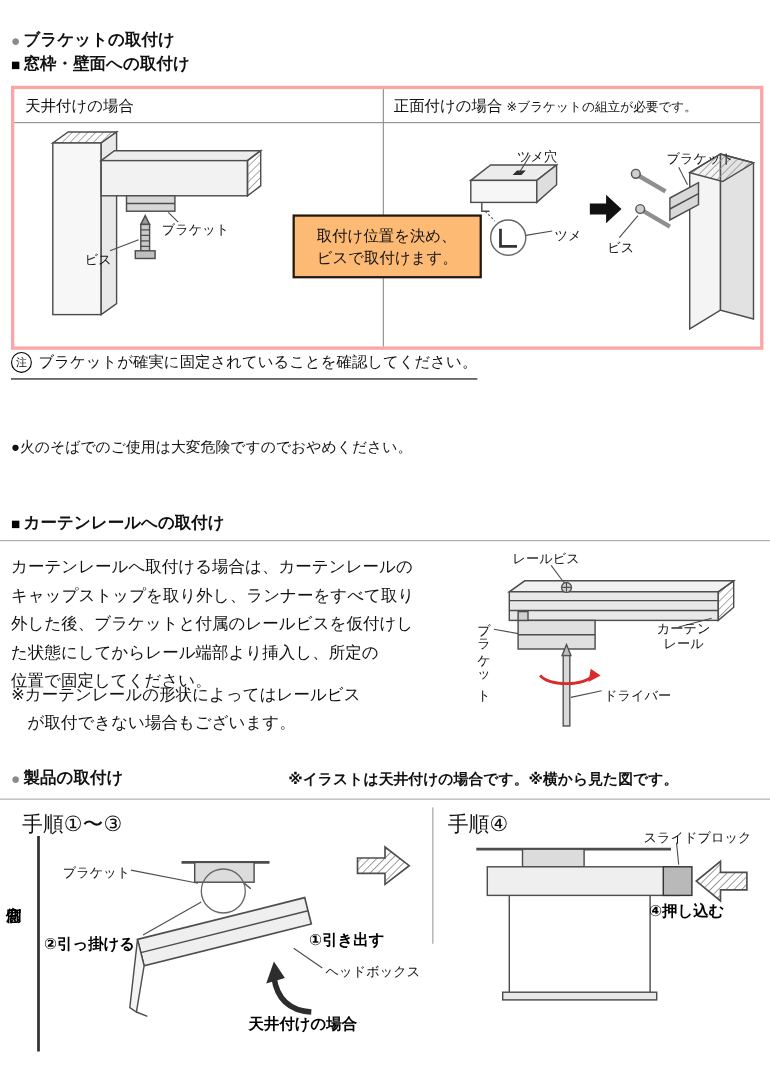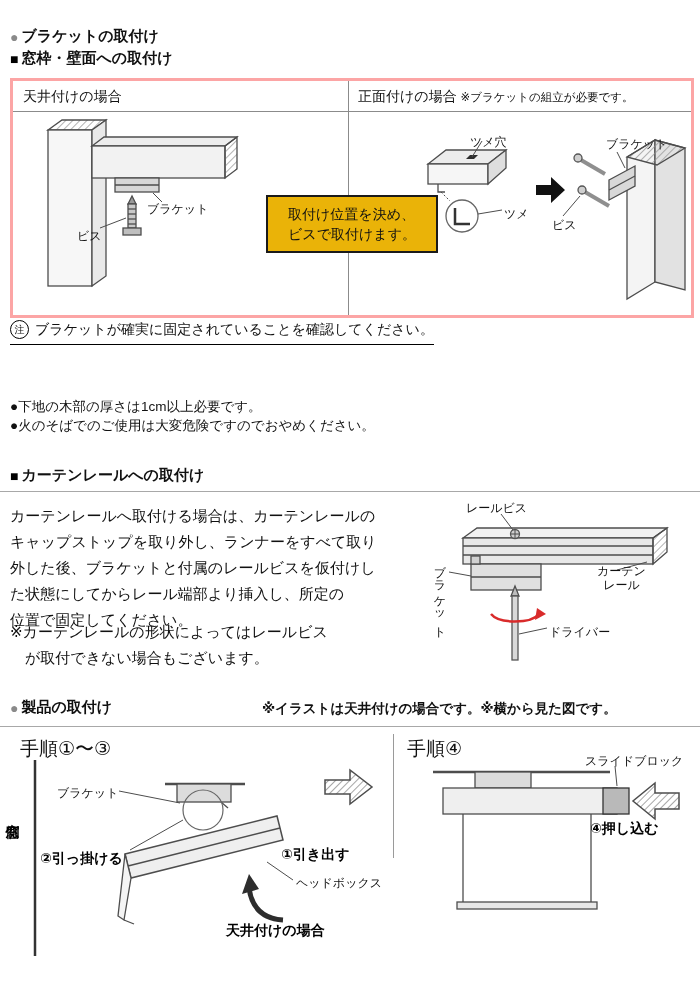--- a/index.html
+++ b/index.html
@@ -8,21 +8,21 @@
   .abs{position:absolute;}
   .heading{display:flex;align-items:center;gap:3px;font-size:15px;font-weight:bold;white-space:nowrap;}
   .bullet{color:#8a8a8a;font-size:14px;line-height:1;}
   .sqr{color:#000;font-size:14px;line-height:1;}
   
   .mount-table{left:10px;top:78px;width:678px;height:234px;border:3px solid #fca5a5;}
   .mt-divider{left:335px;top:0;width:1px;height:100%;background:#8b8b8b;}
   .mt-header-line{left:0;top:30px;width:100%;height:1px;background:#8b8b8b;}
   .th{font-size:14px;white-space:nowrap;}
   .th-note{font-size:11.5px;}
-  .centerbox{left:253px;top:114px;width:168px;height:54px;background:#eab308;border:2px solid #1a1a1a;
+  .centerbox{left:253px;top:114px;width:168px;height:54px;background:#fdba74;border:2px solid #1a1a1a;
              z-index:3;display:flex;align-items:center;justify-content:center;text-align:left;
              font-size:14px;line-height:20px;white-space:pre-line;}
   
   .fixnote{left:10px;top:320px;display:flex;align-items:center;gap:6px;
            border-bottom:1px solid #000;padding-bottom:5px;font-size:14px;white-space:nowrap;}
   .mark{width:17px;height:17px;border:1px solid #000;border-radius:50%;display:flex;
         align-items:center;justify-content:center;font-size:10px;flex:none;}
   .cautionbox{left:10px;top:358px;border:2px solid #000;padding:3px 12px;font-size:14px;font-weight:bold;white-space:nowrap;}
   .bullets{left:10px;top:398px;width:684px;font-size:13.5px;line-height:18.5px;}
   .hr{height:1px;background:#a8a8a8;}
@@ -132,21 +132,20 @@
   </svg>
   <span class="ilabel" style="left:606px;top:136px">ブラケット</span>
   <span class="ilabel" style="left:552px;top:217px">ビス</span>
 
   <div class="abs fixnote">
     <span class="mark">注</span>
     <span>ブラケットが確実に固定されていることを確認してください。</span>
   </div>
 
   <div class="abs bullets">
-    <div>●下地の木部の厚さは1cm以上必要です。</div>
     <div>●火のそばでのご使用は大変危険ですのでおやめください。</div>
   </div>
 
   <div class="abs heading" style="left:10px;top:466px">
     <span class="sqr">■</span>
     <span>カーテンレールへの取付け</span>
   </div>
   <div class="abs hr" style="left:0;top:491px;width:700px"></div>
   <div class="abs body-text" style="left:10px;top:503px;width:400px">カーテンレールへ取付ける場合は、カーテンレールの
 キャップストップを取り外し、ランナーをすべて取り

